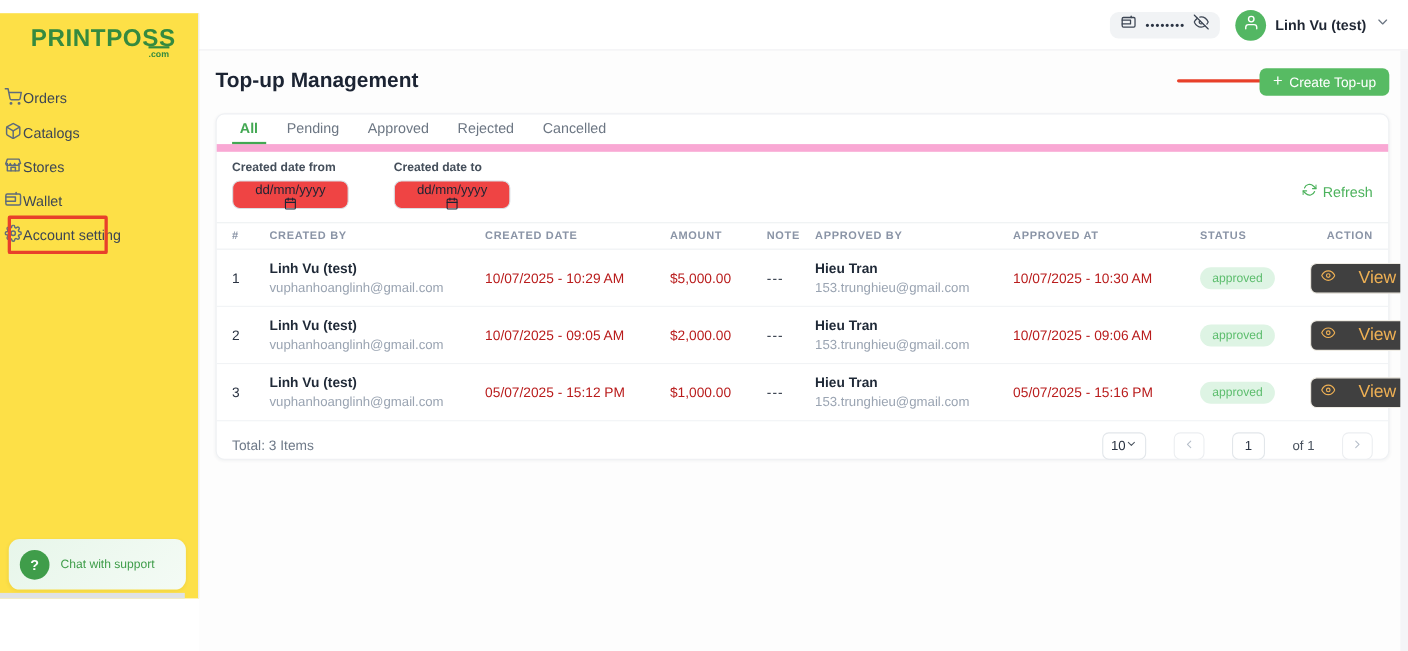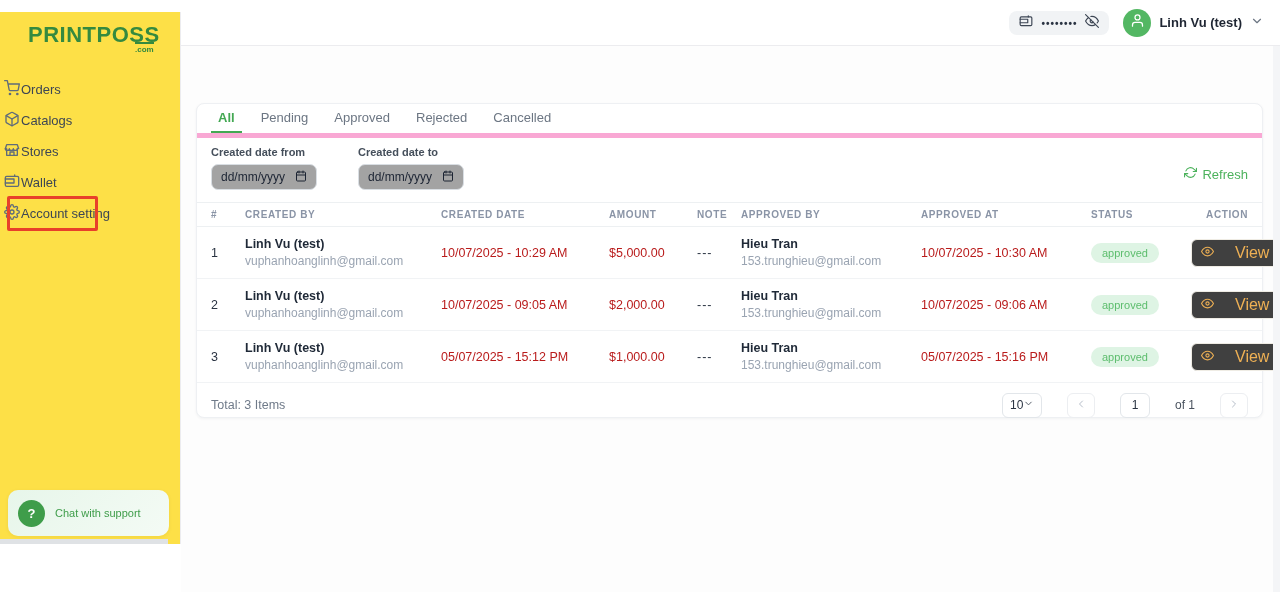--- a/index.html
+++ b/index.html
@@ -37,28 +37,28 @@
   .main { position:absolute; left:181px; top:46px; width:1099px; height:546px; background:#fdfdfd; }
   .page-head { position:relative; height:57px; }
   .page-title { position:absolute; left:15px; top:17px; font-size:19px; font-weight:800; color:#1c2433; }
   .arrow-line { position:absolute; left:889px; top:26px; width:80px; height:3px; background:#e8402a; border-radius:2px; }
   .arrow-head { position:absolute; left:967px; top:20px; width:0; height:0; border-left:13px solid #e8402a; border-top:7px solid transparent; border-bottom:7px solid transparent; }
   .create-btn { position:absolute; right:17px; top:16px; height:25px; background:#57bb63; border:none; border-radius:6px; color:#fff; font-size:12.5px; display:flex; align-items:center; gap:6px; padding:0 12px; cursor:pointer; font-family:inherit; }
   .create-btn .plus { font-size:15px; font-weight:400; position:relative; top:-1px; }
 
   .card { position:absolute; left:15px; top:57px; width:1067px; height:315px; background:#fff; border:1px solid #eef0f3; border-radius:8px; box-shadow:0 1px 3px rgba(20,30,50,.05); }
 
-  .tabs { height:34px; display:flex; align-items:stretch; padding-left:8px; border-bottom:5px solid #f9a8d4; }
+  .tabs { height:34px; display:flex; align-items:stretch; padding-left:8px; border-bottom:7px solid #f9a8d4; }
   .tab { display:flex; align-items:center; padding:0 7px; margin:0 6px; font-size:13px; color:#6c7683; cursor:pointer; border-bottom:2px solid transparent; }
   .tab.active { color:#43a853; font-weight:600; border-bottom-color:#43a853; }
 
   .filters { display:flex; align-items:flex-end; padding:8px 14px 12px;gap:25px; }
   .filter-group { margin-right:16px; }
   .filter-label { font-size:11px; font-weight:700; color:#454f5b; margin-bottom:6px; }
-  .date-input { width:106px; height:26px; border:1px solid #d9dee3; border-radius:7px; background:#a3a3a3; display:flex; align-items:center; justify-content:space-between; padding:0 9px; cursor:text; }
+  .date-input { width:106px; height:26px; border:1px solid #d9dee3; border-radius:7px; background:#ef4444; display:flex; align-items:center; justify-content:space-between; padding:0 9px; cursor:text;flex-direction:column; }
   .date-input span { font-size:12px; color:#1c2433; }
   .date-input svg { width:12px; height:12px; stroke:#1c2433; }
   .refresh-btn { margin-left:auto; margin-bottom:8px; display:flex; align-items:center; gap:5px; color:#4cb25c; font-size:13px; background:none; border:none; cursor:pointer; font-family:inherit; }
   .refresh-btn svg { width:13px; height:13px; stroke:#4cb25c; }
 
   .tbl-row { display:grid; grid-template-columns:34px 196px 168px 88px 44px 180px 170px 100px 1fr; align-items:center; padding:0 14px; }
   .tbl-head { height:25px; border-top:1px solid #edf0f2; border-bottom:1px solid #edf0f2; }
   .tbl-head .th { font-size:10px; font-weight:700; color:#8a94a6; letter-spacing:.6px; }
   .th-action { text-align:right; }
   .tbl-body-row { height:52px; border-bottom:1px solid #f1f3f5; }
@@ -166,20 +166,29 @@
             </svg></span>
       </div>
       <span class="user-name">Linh Vu (test)</span>
       <span class="caret"><svg viewBox="0 0 24 24" fill="none" stroke-width="2" stroke-linecap="round" stroke-linejoin="round" width="14" height="14" stroke="currentColor">
             <polyline points="6 9 12 15 18 9"></polyline>
           </svg></span>
     </div>
   </header>
 
   <main class="main">
+    <div class="page-head">
+      <h1 class="page-title">Top-up Management</h1>
+      <div class="arrow-line"></div>
+      <div class="arrow-head"></div>
+      <button class="create-btn">
+        <span class="plus">+</span>
+        <span>Create Top-up</span>
+      </button>
+    </div>
 
     <section class="card">
 
       <div class="tabs">
         <div class="tab active">All</div>
         <div class="tab">Pending</div>
         <div class="tab">Approved</div>
         <div class="tab">Rejected</div>
         <div class="tab">Cancelled</div>
       </div>

